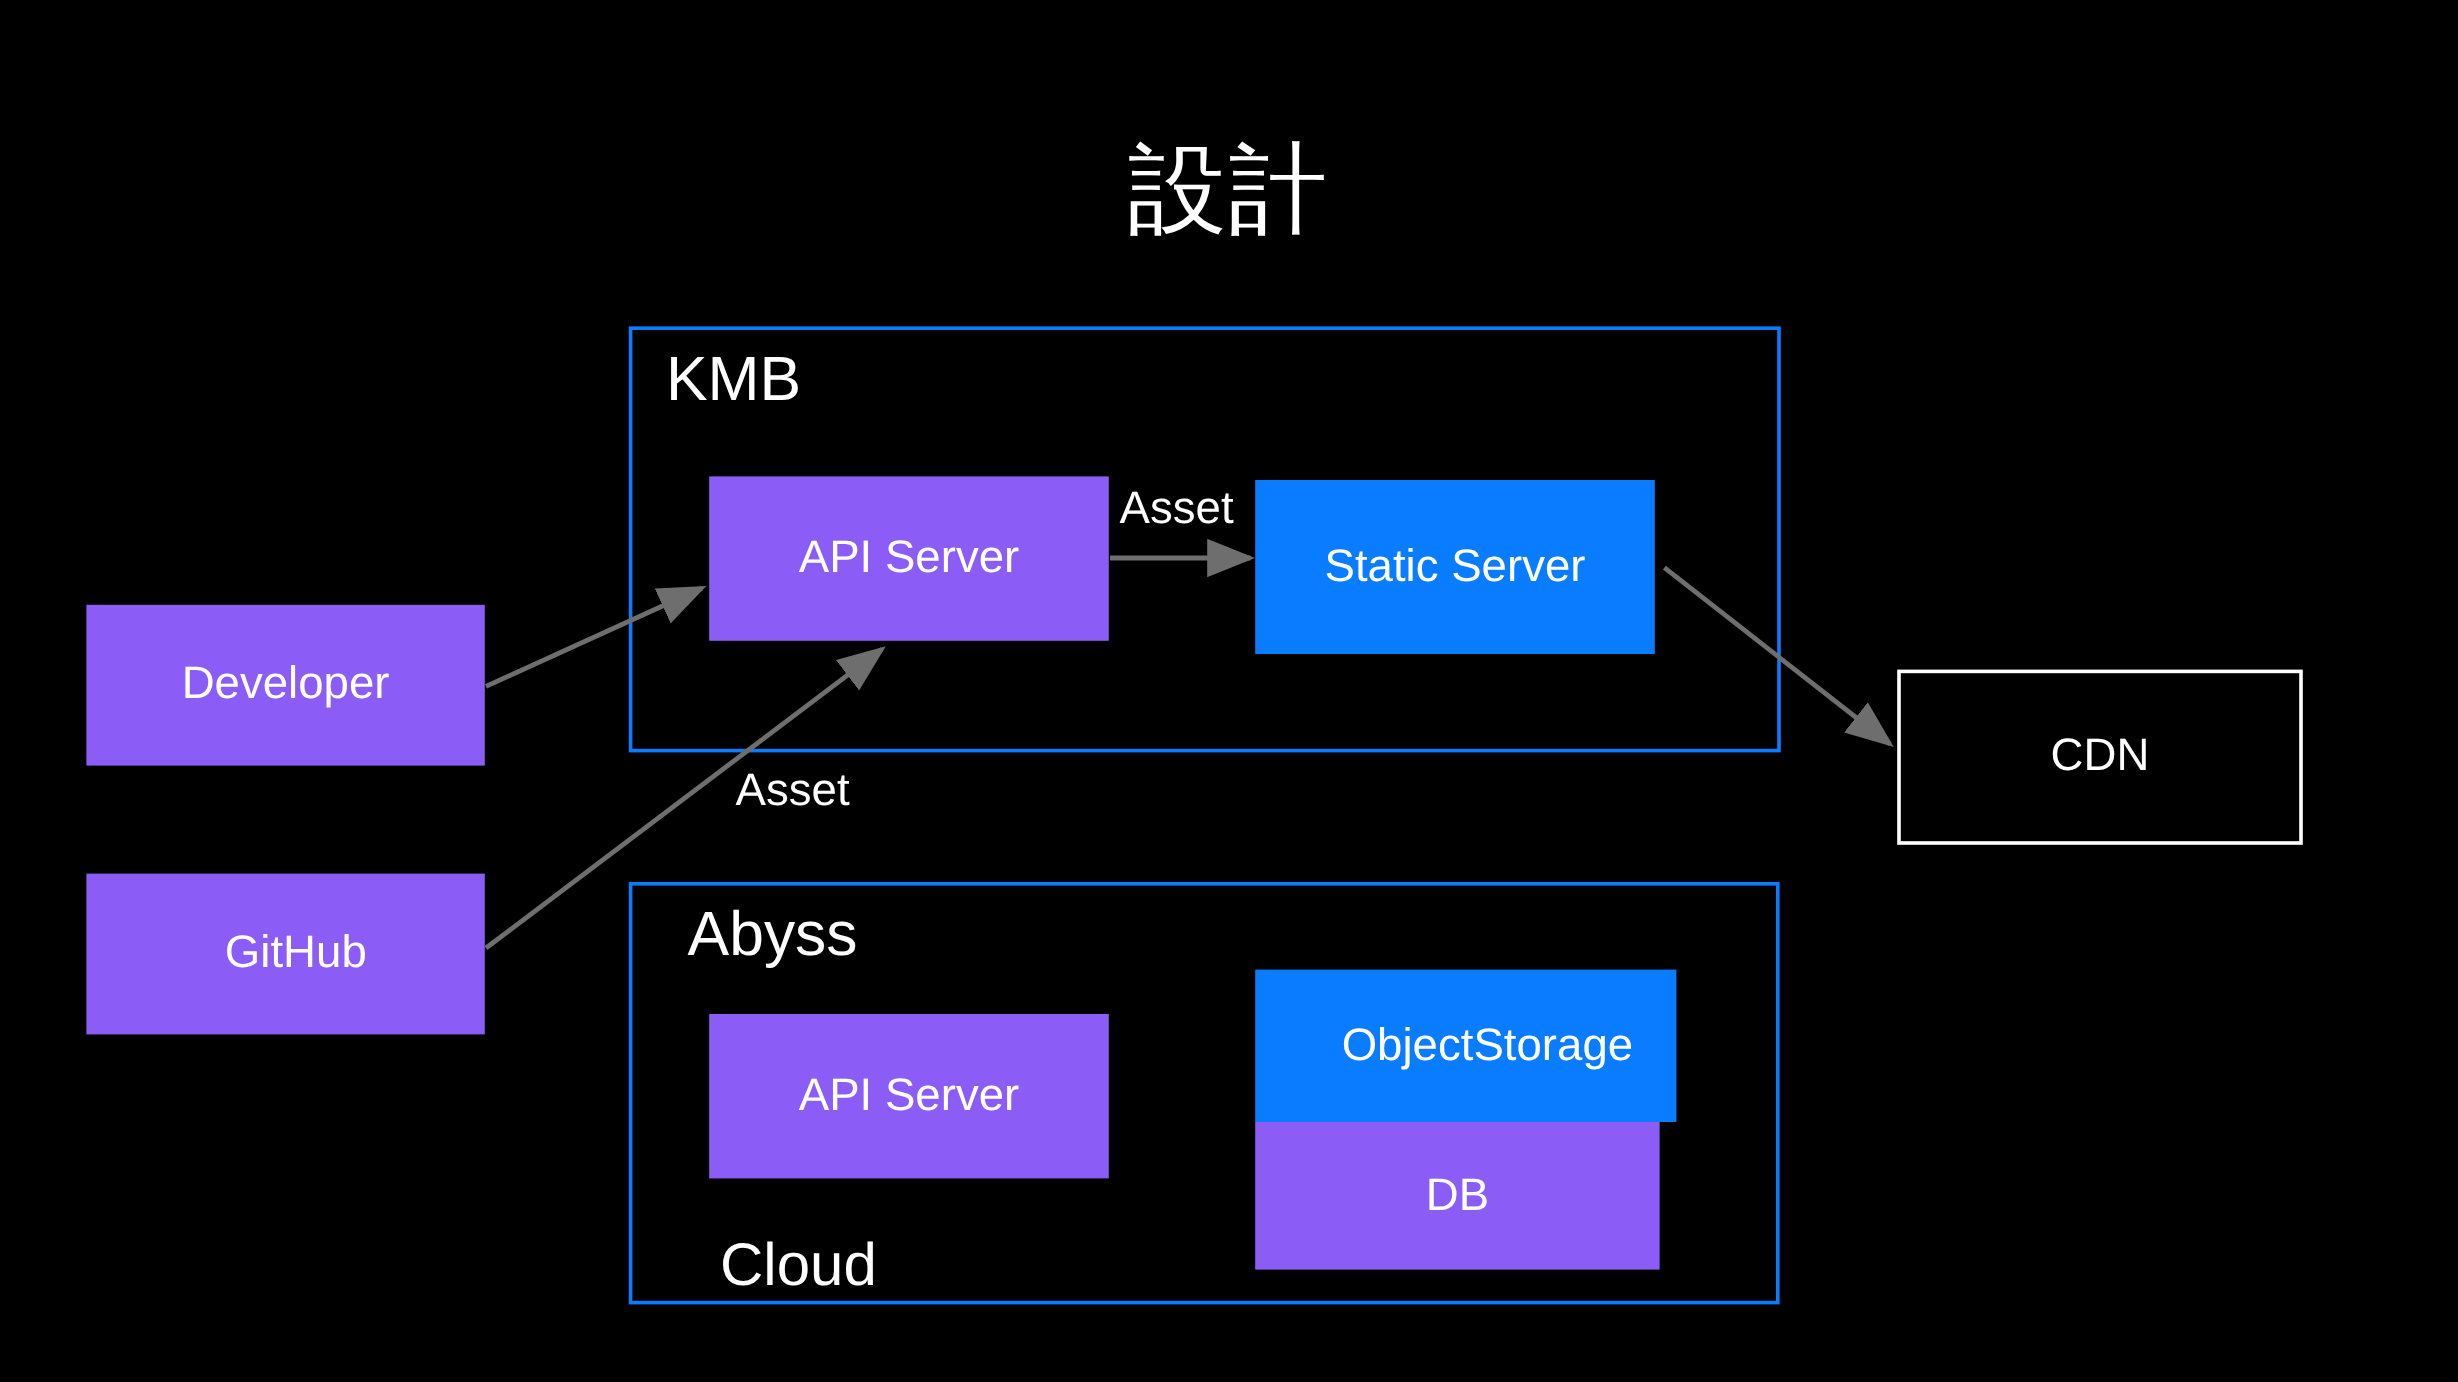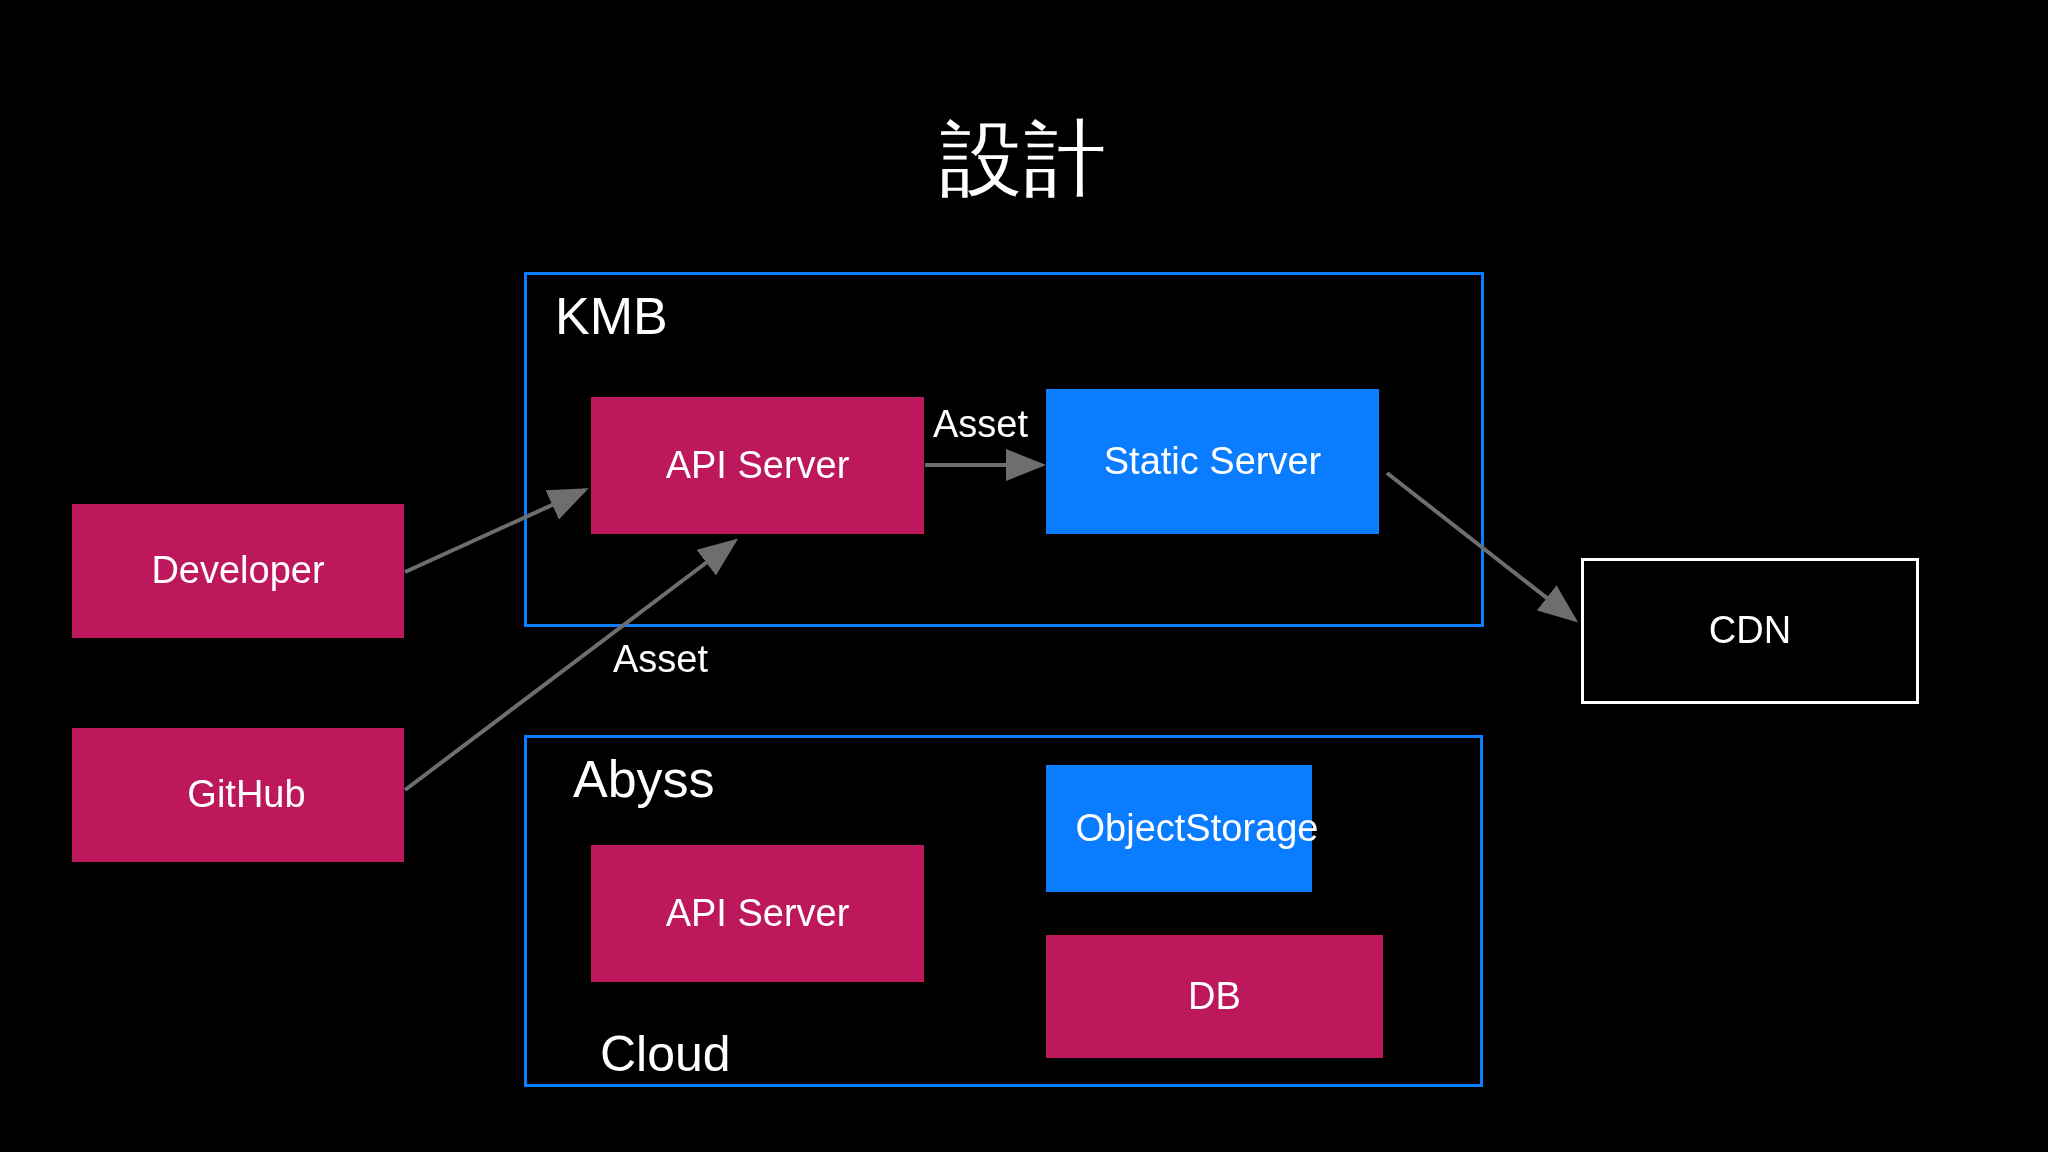--- a/index.html
+++ b/index.html
@@ -69,21 +69,21 @@
     align-items: center;
     justify-content: center;
     font-size: 38px;
     font-weight: 400;
     line-height: 1.1;
     color: #ffffff;
     text-align: center;
     white-space: nowrap;
   }
   .node.gray {
-    background: #be185d;
+    background: #8b5cf6;
   }
   .node.blue {
     background: #0a7cff;
   }
   .node.outline {
     background: #000000;
     border: 3px solid #ffffff;
   }
 
   
@@ -136,23 +136,23 @@
 
   <div class="edge-label" style="left:933px; top:405px;">Asset</div>
   <div class="edge-label" style="left:613px; top:640px;">Asset</div>
 
   <div class="node gray" style="left:72px; top:504px; width:332px; height:134px;">Developer</div>
 
   <div class="node gray" style="left:72px; top:728px; width:332px; height:134px;padding-left:17px;">GitHub</div>
 
   <div class="node gray" style="left:591px; top:397px; width:333px; height:137px;">API Server</div>
 
-  <div class="node blue" style="left:1046px; top:389px; width:333px; height:145px;">Static Server</div>
+  <div class="node blue" style="left:1046px; top:400px; width:333px; height:145px;">Static Server</div>
 
   <div class="node outline" style="left:1581px; top:558px; width:338px; height:146px;">CDN</div>
 
   <div class="node gray" style="left:591px; top:845px; width:333px; height:137px;">API Server</div>
 
-  <div class="node blue" style="left:1046px; top:765px; width:266px; height:127px;padding-left:36px;">ObjectStorage</div>
+  <div class="node blue" style="left:1046px; top:808px; width:351px; height:127px;padding-left:36px;">ObjectStorage</div>
 
   <div class="node gray" style="left:1046px; top:935px; width:337px; height:123px;">DB</div>
 
 </div>
 
 </body></html>

